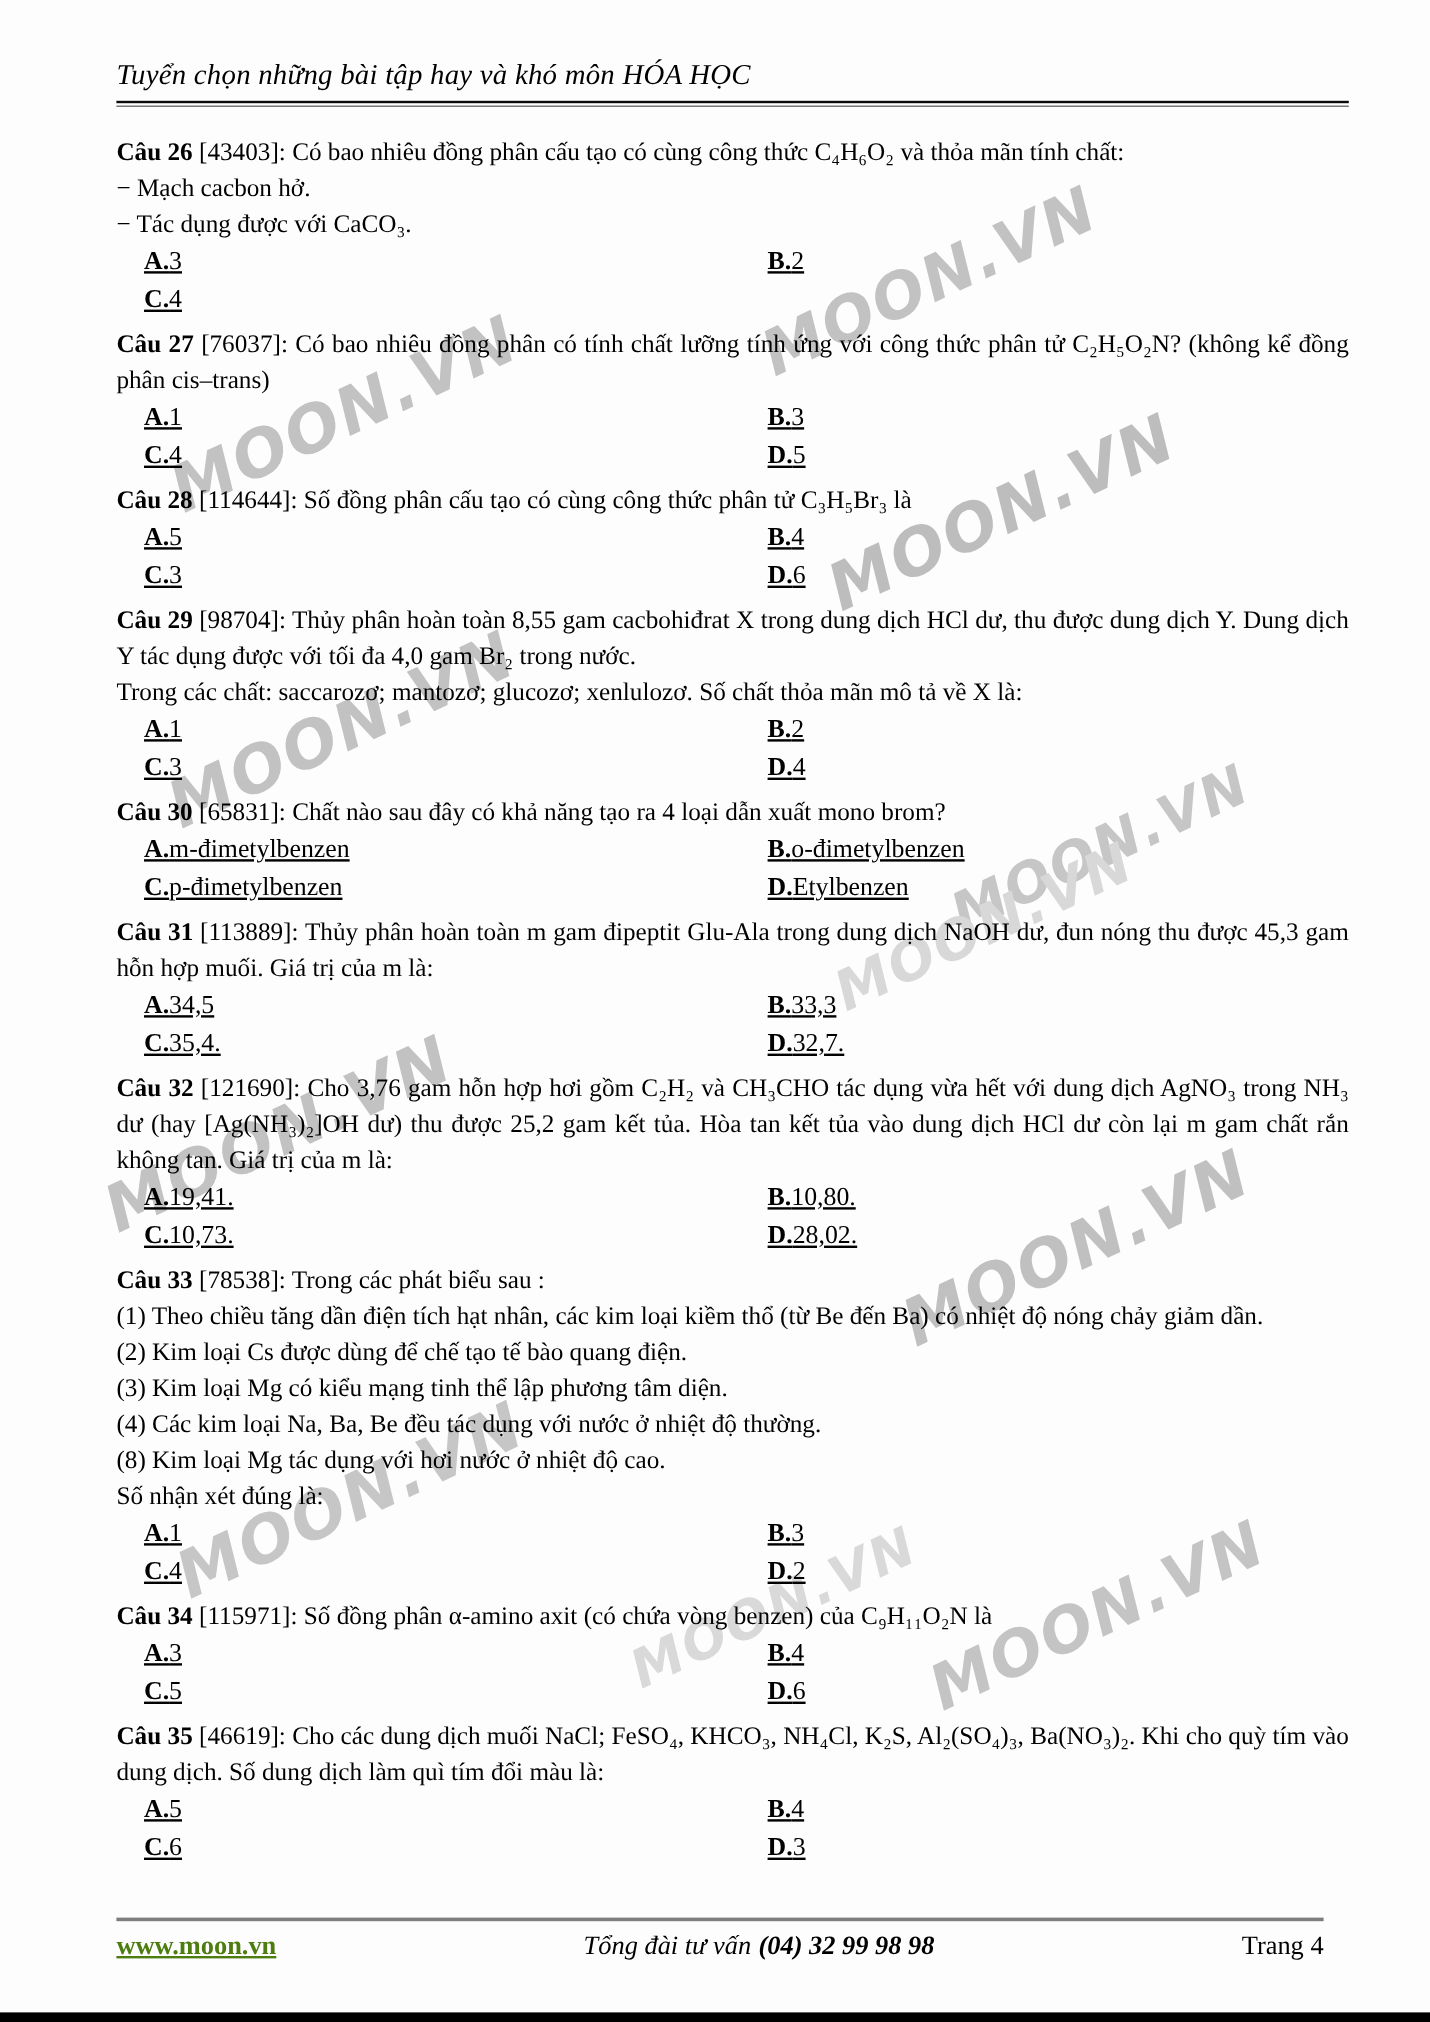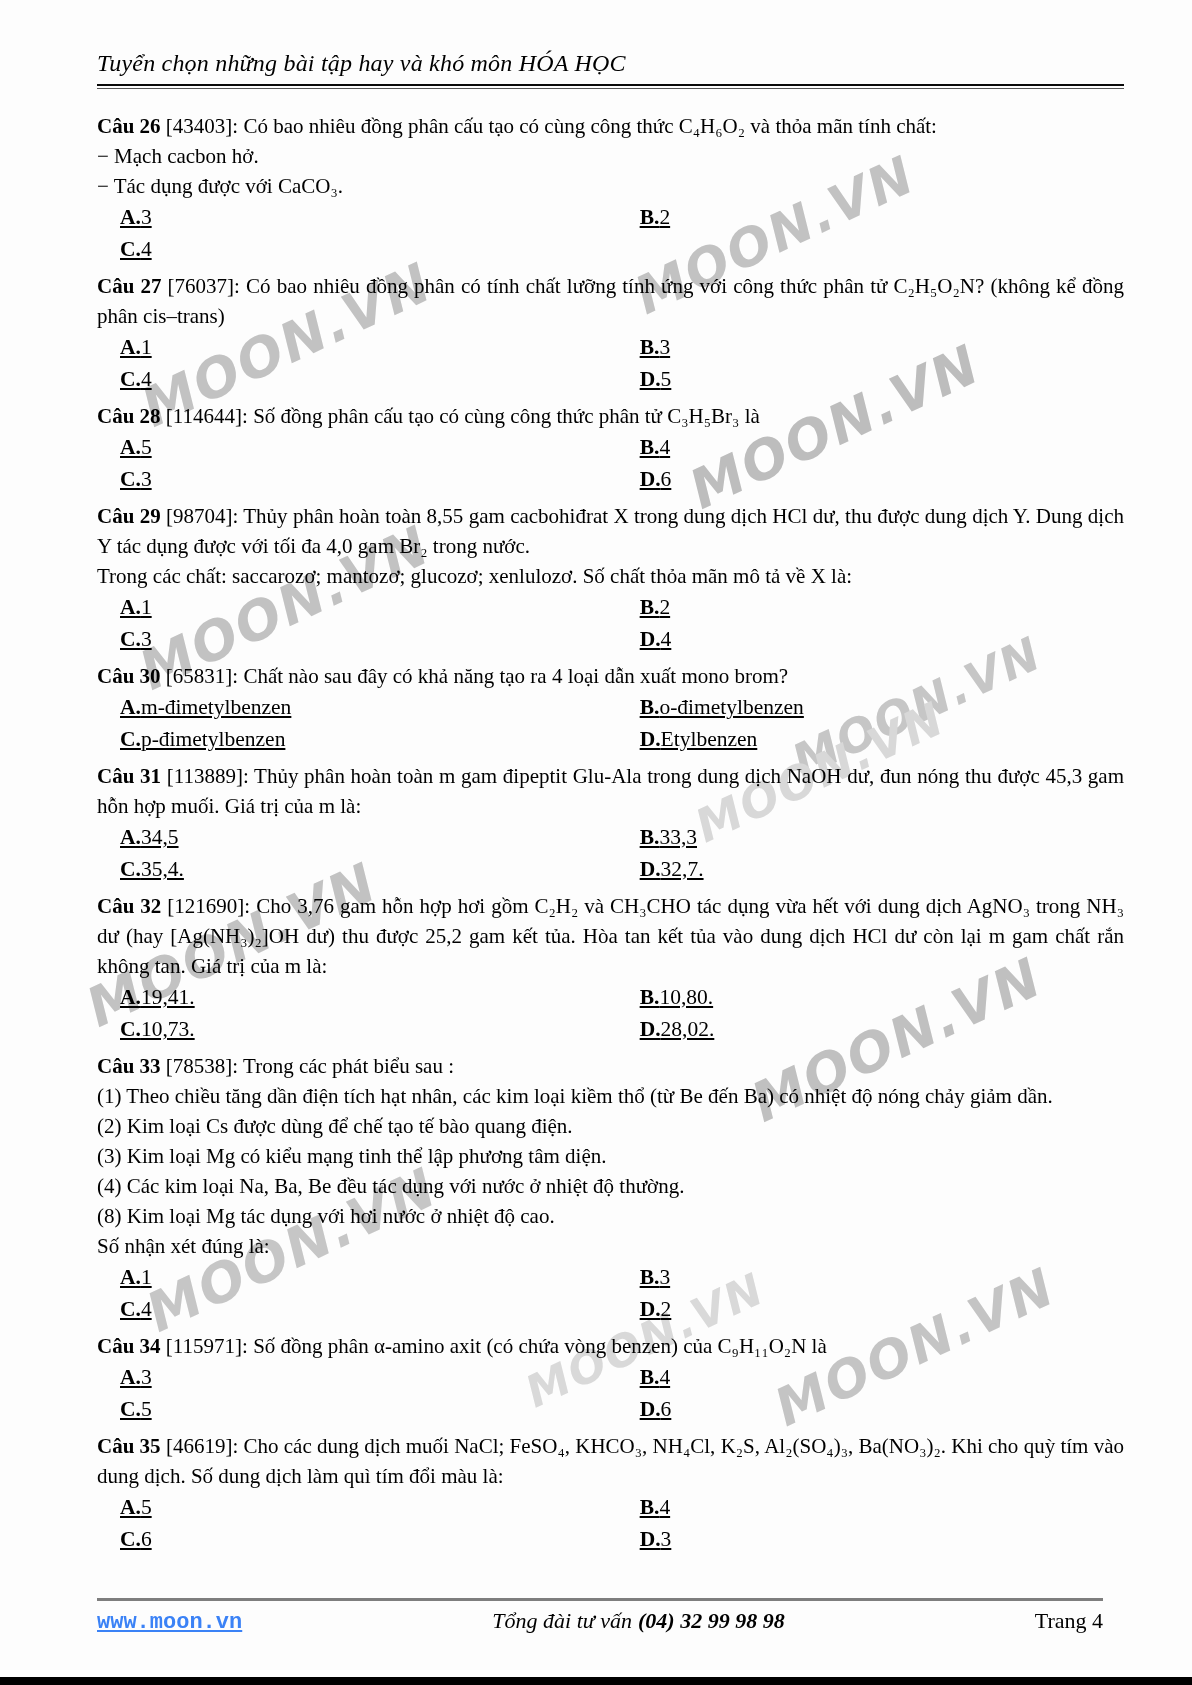--- a/index.html
+++ b/index.html
@@ -59,24 +59,23 @@
     left:97px;top:1598px;width:1006px;height:3px;
     background:#7e7e7e;
   }
   .footer{
     position:absolute;z-index:2;
     left:97px;top:1608px;width:1006px;
     display:flex;align-items:baseline;
     font-size:22px;
   }
   .footer-site{
-    color:#3b82f6;font-weight:bold;
+    color:#4d7c0f;font-weight:bold;
     text-decoration:underline;
     cursor:pointer;
-    font-family:Liberation Mono, monospace;
   }
   .footer-center{flex:1;text-align:center;font-style:italic;}
   .footer-hotline-number{font-weight:bold;font-style:italic;margin-left:6px;}
   .footer-page{font-style:normal;}
   .bottom-bar{
     position:absolute;z-index:3;
     left:0;bottom:0;width:100%;height:8px;
     background:#000;
   }
 </style>

